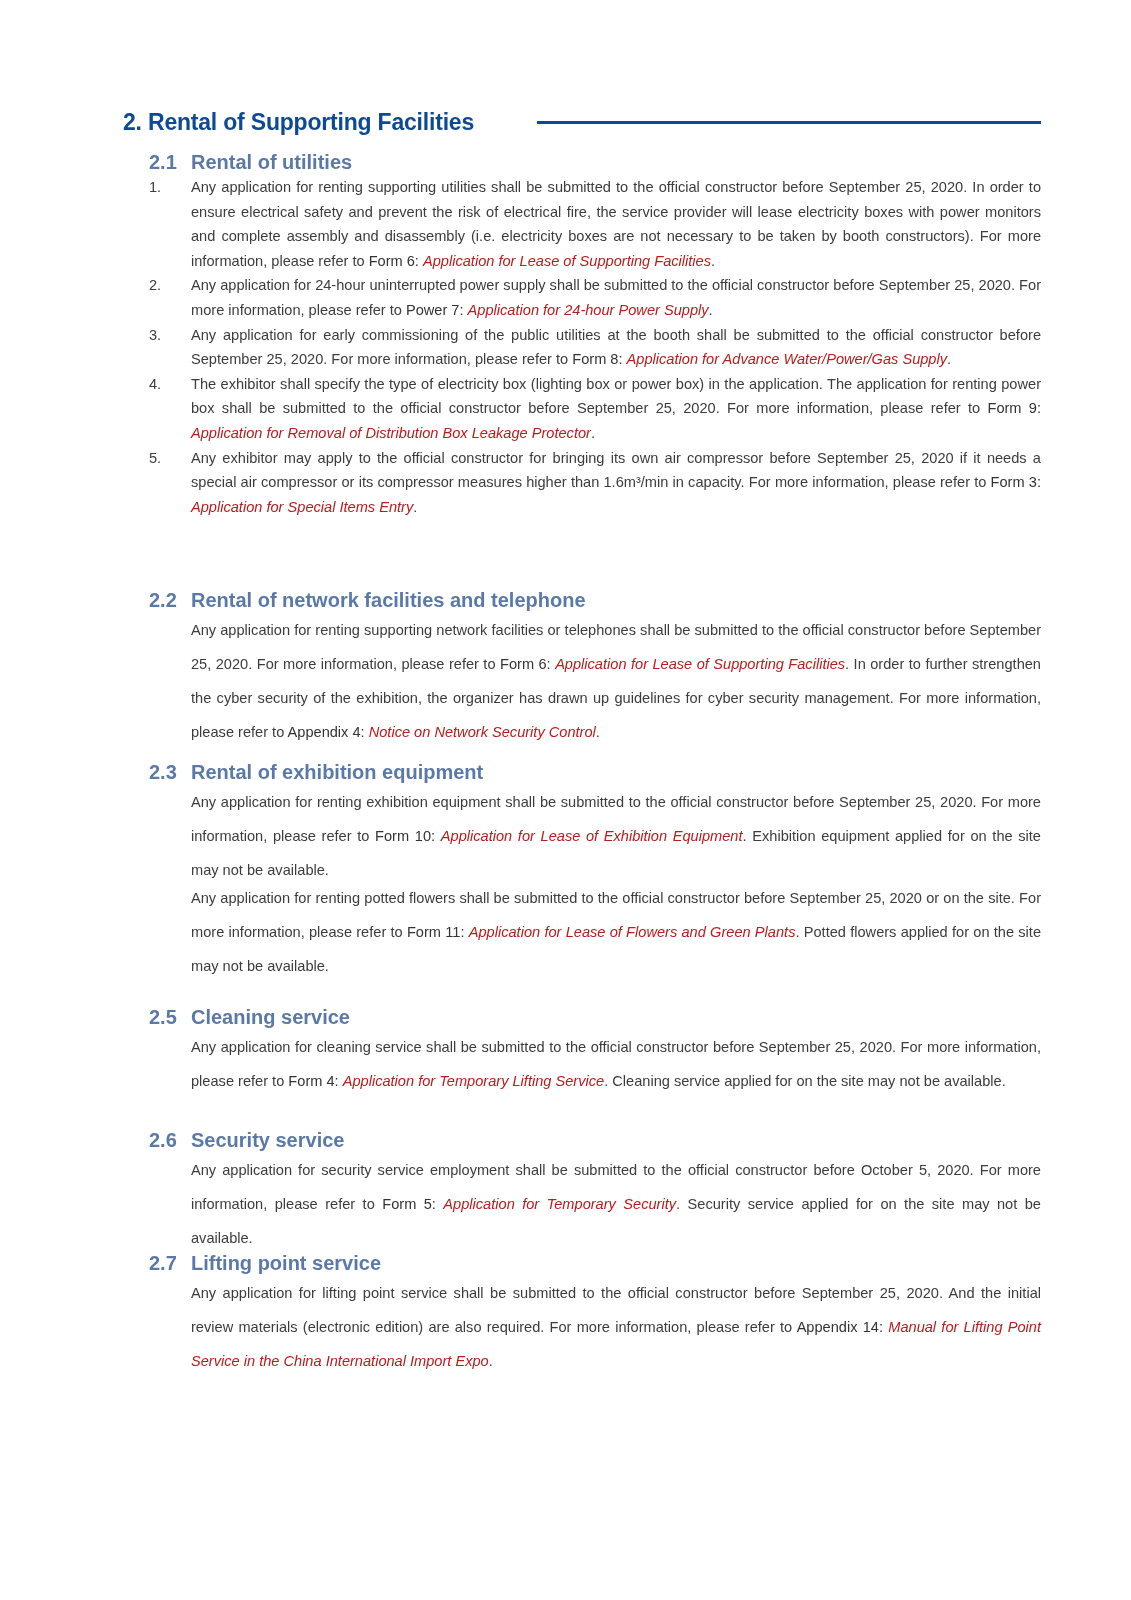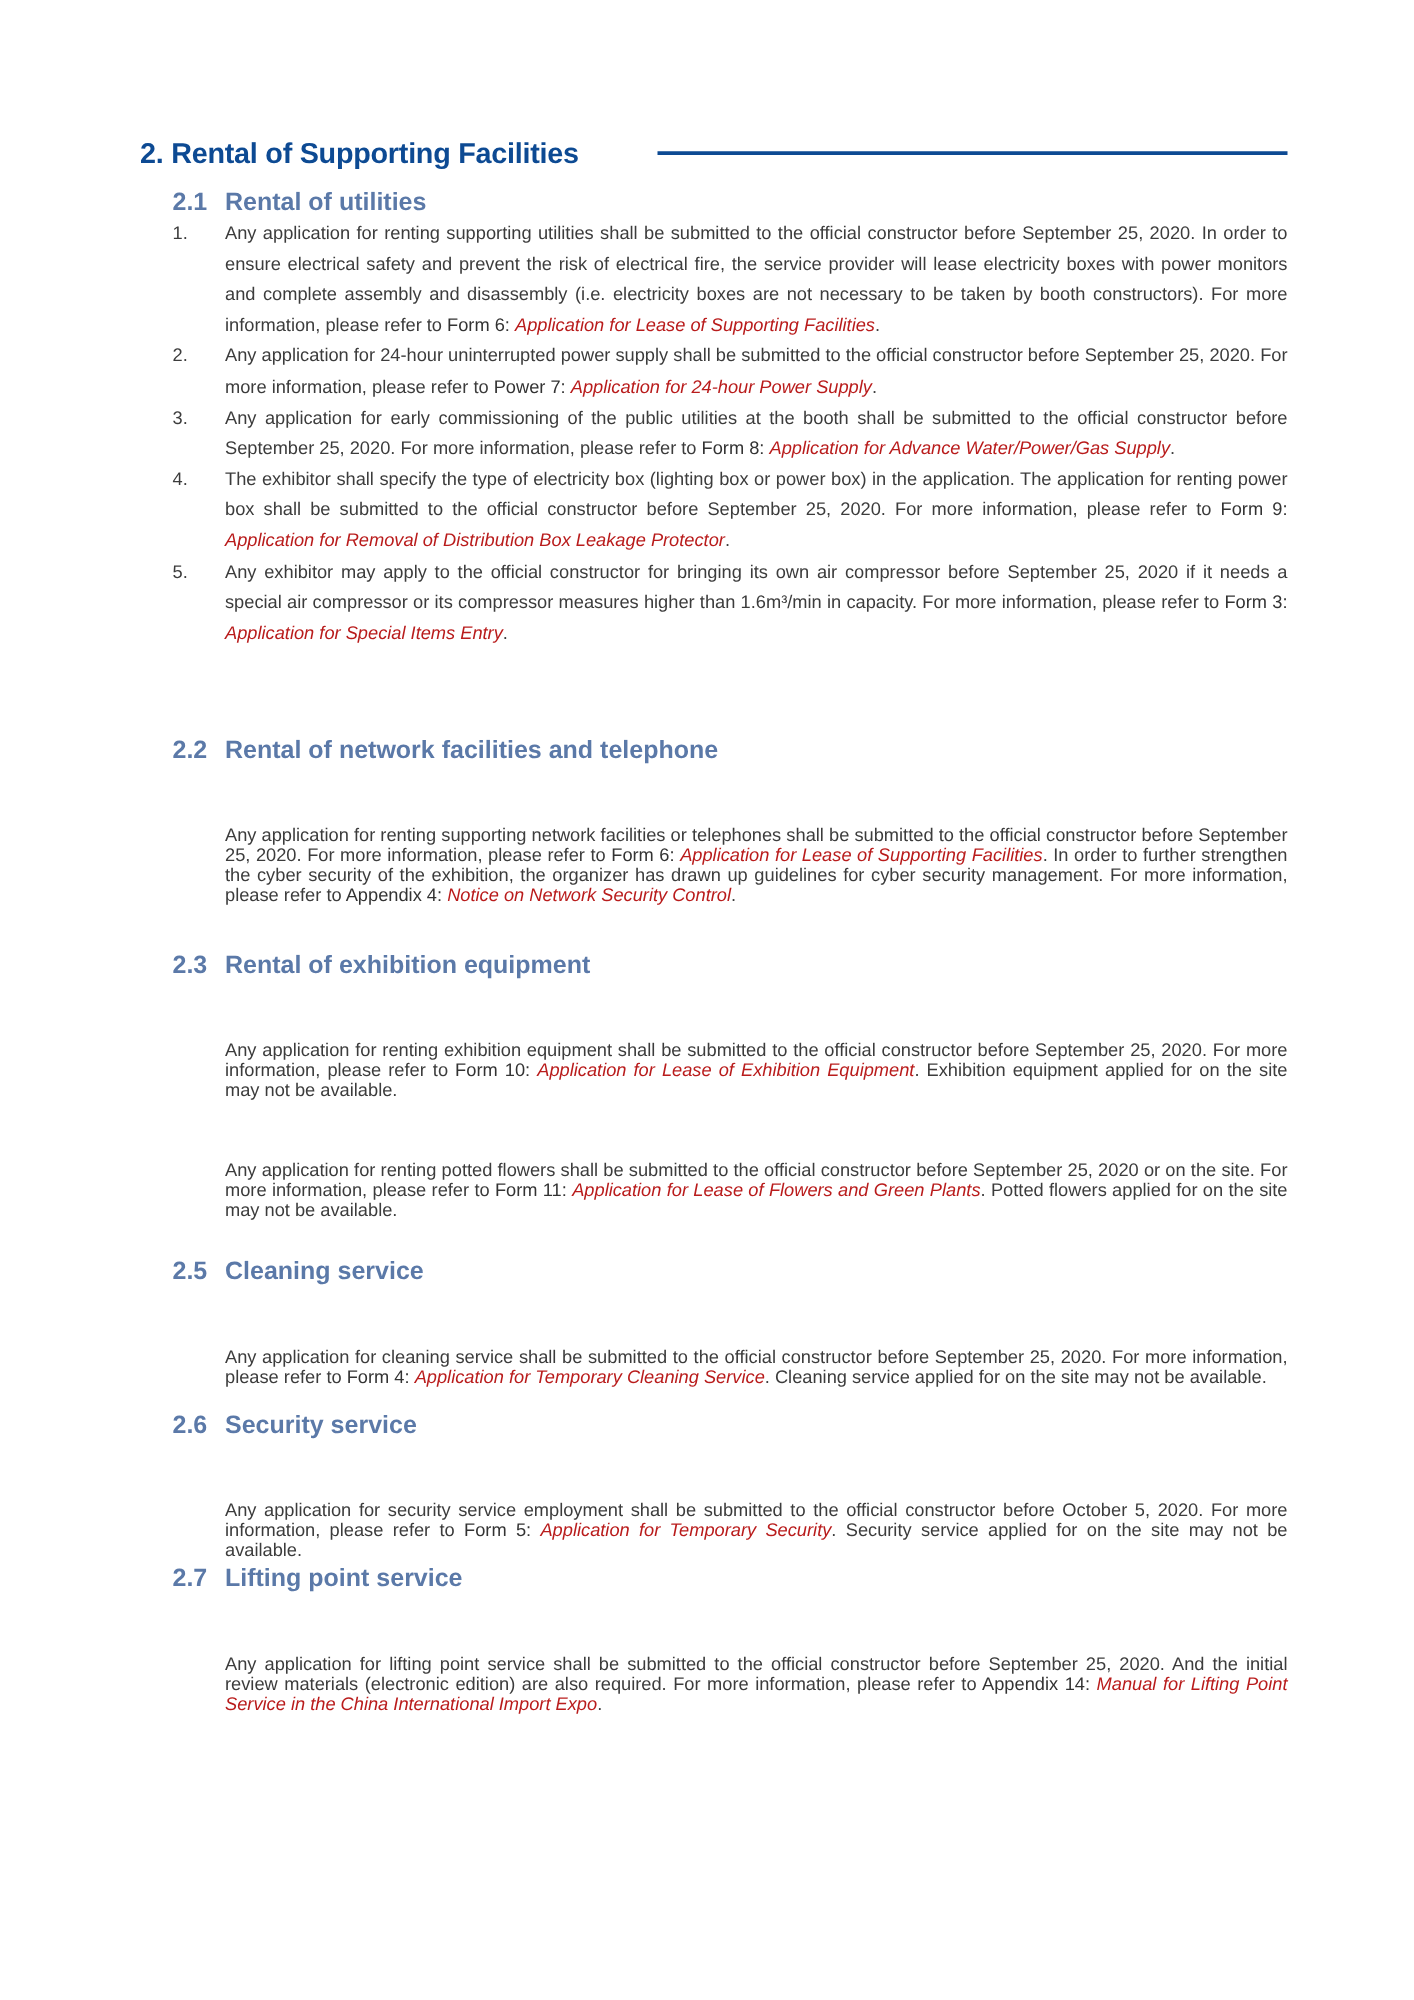--- a/index.html
+++ b/index.html
@@ -10,21 +10,21 @@
     body {
       width: 1131px;
       height: 1600px;
       position: relative;
       overflow: hidden;
       font-family: "Liberation Sans", sans-serif;
       color: #3a3a3a;
     }
     .page {
       position: absolute;
-      left: 4px; top: 0;
+      left: 15px; top: 0;
       width: 1048px;
       height: 1600px;
     }
     .h1-row {
       position: absolute;
       left: 108px;
       top: 106px;
       width: 918px;
       height: 32px;
       display: flex;
@@ -58,24 +58,23 @@
       line-height: 26px;
       white-space: nowrap;
     }
     .h2 .num {
       display: inline-block;
       width: 42px;
     }
     .para {
       margin-left: 42px;
       font-size: 14.6px;
-      line-height: 16px;
+      line-height: 34px;
       text-align: justify;
       color: #3c3c3c;
-      margin-top: 48px;
     }
     .list-item {
       display: flex;
       font-size: 14.6px;
       line-height: 24.6px;
       color: #3c3c3c;
     }
     .list-item .idx {
       width: 42px;
       flex: 0 0 42px;
@@ -145,21 +144,21 @@
   </div>
 
   <div class="section" style="top:881px;">
     <div class="para"><span>Any application for renting potted flowers shall be submitted to the official constructor before September 25, 2020 or on the site. For more information, please refer to </span><span class="ref-bold">Form 11:</span> <span class="ref-title">Application for Lease of Flowers and Green Plants</span><span>. Potted flowers applied for on the site may not be available.</span></div>
   </div>
 
   <div class="section" style="top:1004px;">
     <div class="h2">
       <span class="num">2.5</span><span>Cleaning service</span>
     </div>
-    <div class="para"><span>Any application for cleaning service shall be submitted to the official constructor before September 25, 2020. For more information, please refer to </span><span class="ref-bold">Form 4:</span> <span class="ref-title">Application for Temporary Cleaning Service</span><span>. Cleaning service applied for on the site may not be available.</span></div>
+    <div class="para"><span>Any application for cleaning service shall be submitted to the official constructor before September 25, 2020. For more information, please refer to </span><span class="ref-bold">Form 4:</span> <span class="ref-title">Application for Temporary Lifting Service</span><span>. Cleaning service applied for on the site may not be available.</span></div>
   </div>
 
   <div class="section" style="top:1127px;">
     <div class="h2">
       <span class="num">2.6</span><span>Security service</span>
     </div>
     <div class="para"><span>Any application for security service employment shall be submitted to the official constructor before October 5, 2020. For more information, please refer to </span><span class="ref-bold">Form 5:</span> <span class="ref-title">Application for Temporary Security</span><span>. Security service applied for on the site may not be available.</span></div>
   </div>
 
   <div class="section" style="top:1250px;">

